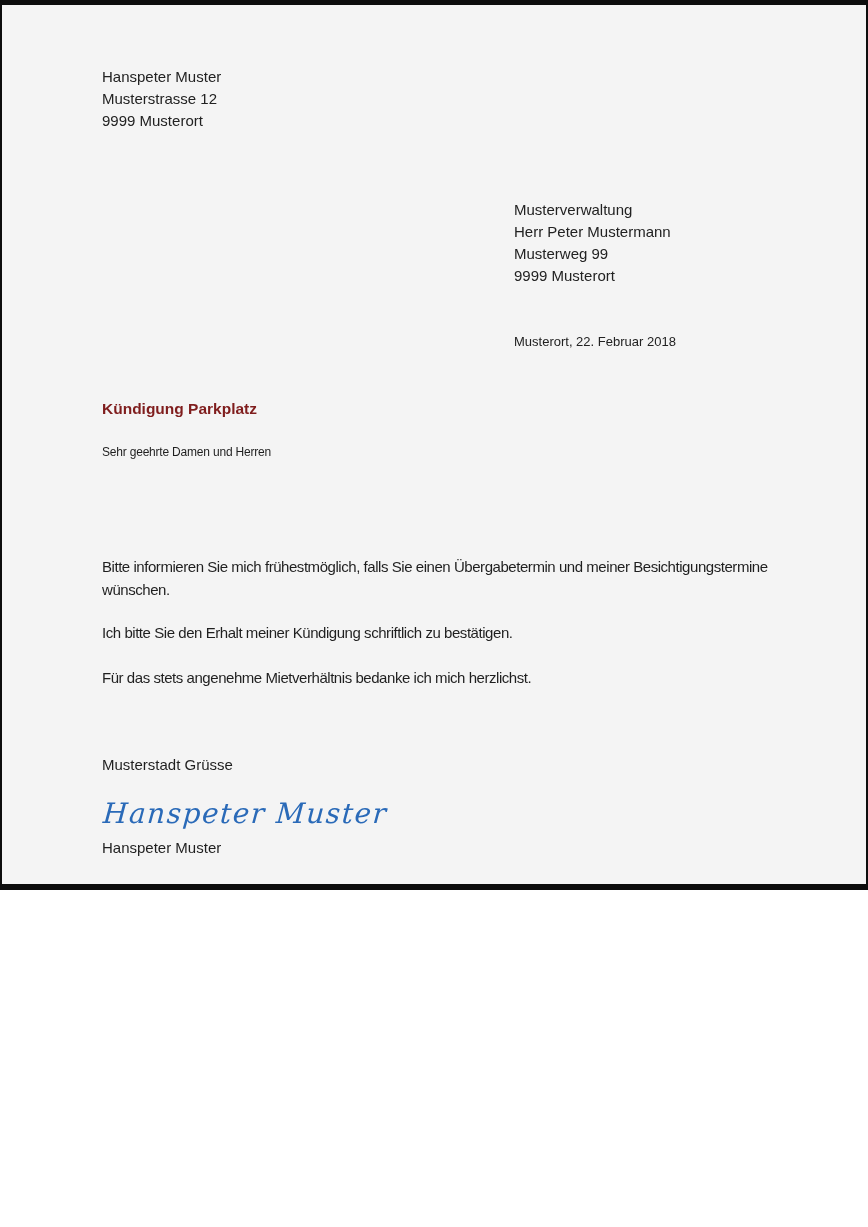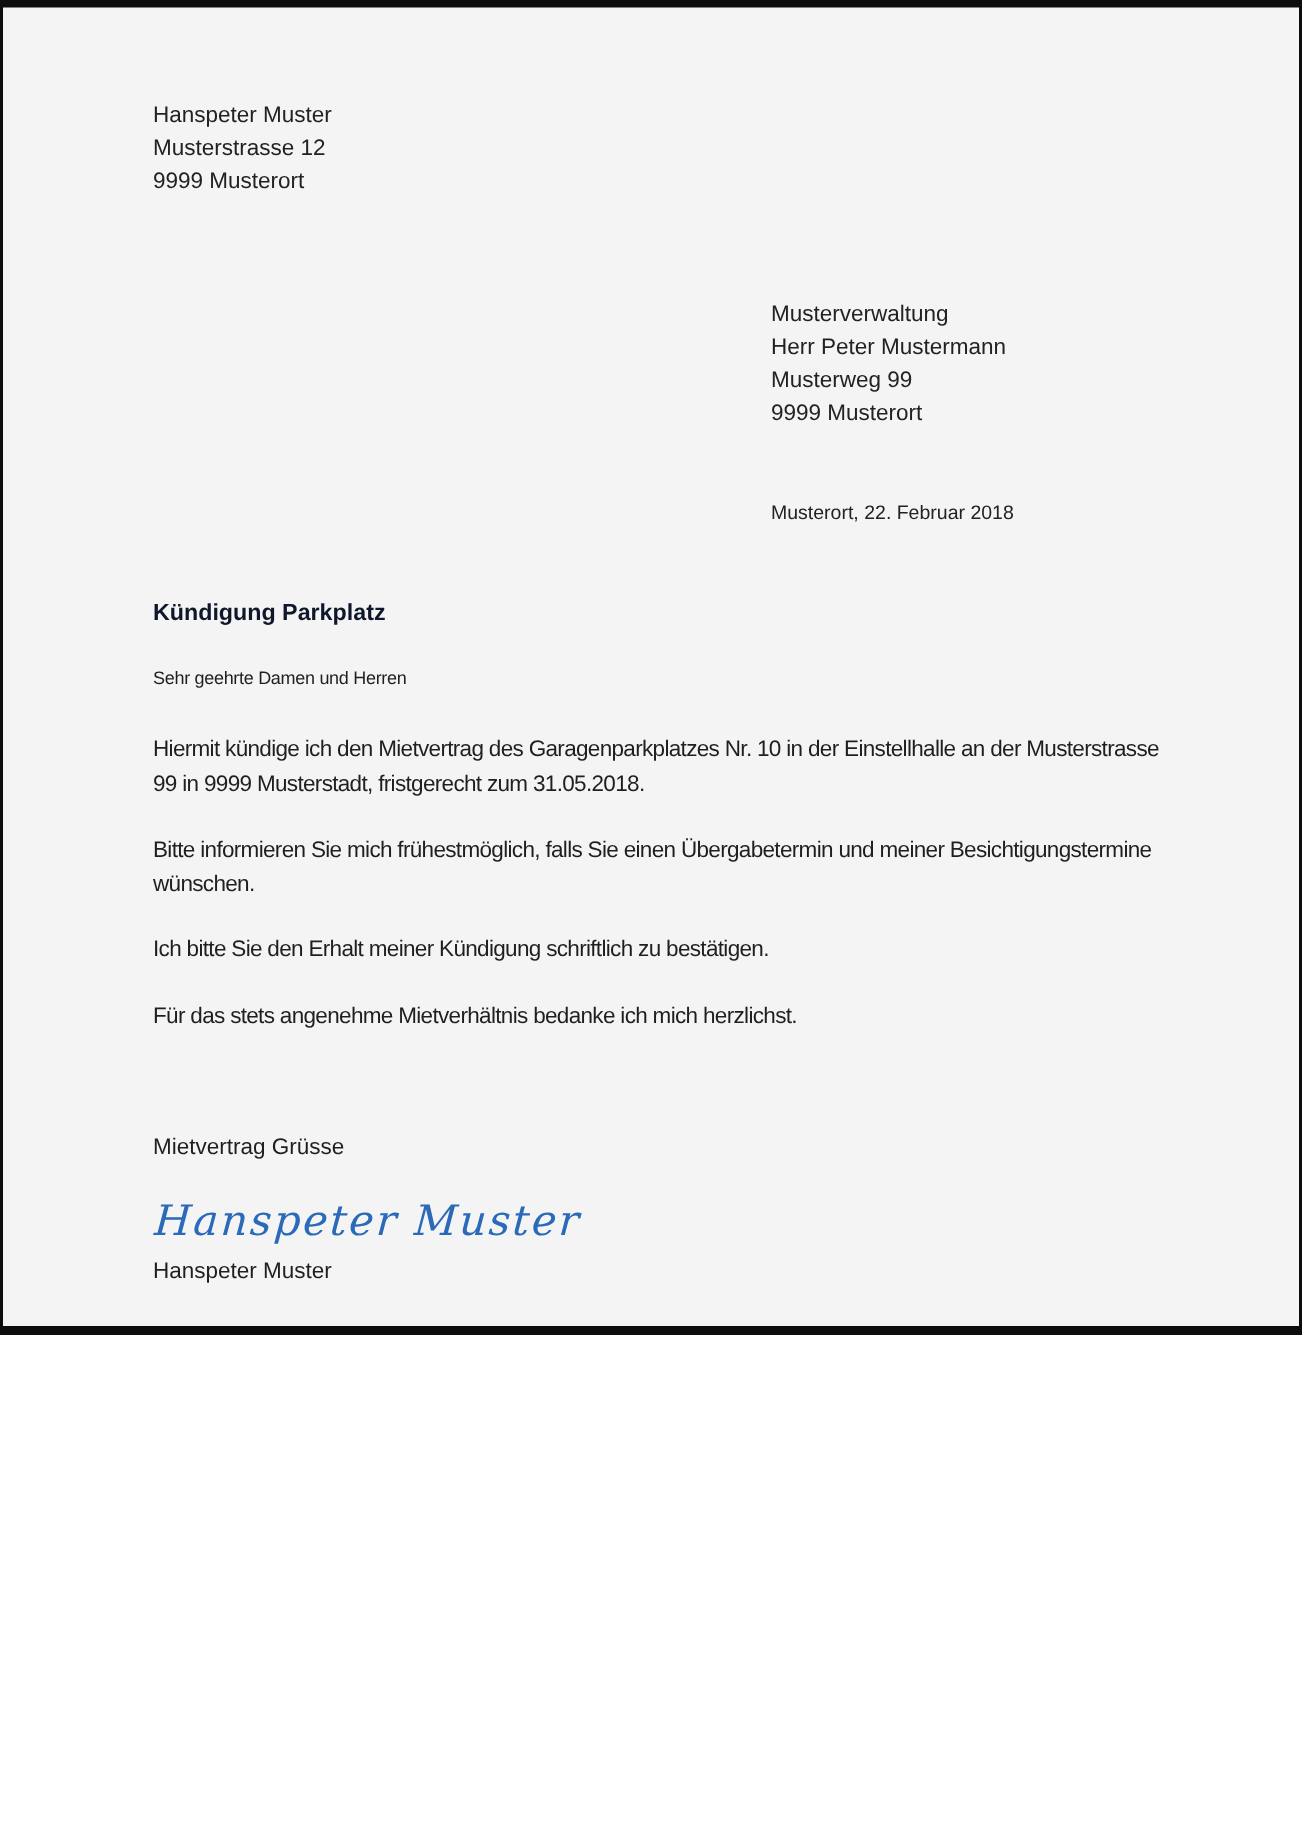--- a/index.html
+++ b/index.html
@@ -17,21 +17,21 @@
     border-left: 2px solid #0d0d0d;
     border-right: 2px solid #0d0d0d;
     overflow: hidden;
     color: #1f1f1f;
   }
   .abs { position: absolute; }
   .addr-block { font-size: 15px; line-height: 22px; color: #222; }
   .sender-block { left: 100px; top: 61px; }
   .recipient-block { left: 512px; top: 194px; }
   .date-line { left: 512px; top: 329px; font-size: 13px; color: #222; }
-  .subject { left: 100px; top: 395px; font-size: 15.5px; font-weight: bold; color: #0f172a; }
+  .subject { left: 100px; top: 395px; font-size: 15.5px; font-weight: bold; color: #7f1d1d; }
   .salutation { left: 100px; top: 440px; font-size: 12px; letter-spacing: -0.2px; }
   .para {
     left: 100px; width: 676px;
     font-size: 15px; line-height: 22.5px;
     letter-spacing: -0.45px;
     color: #1f1f1f;
   }
   .para-1 { top: 484px; }
   .para-2 { top: 551px; }
   .para-3 { top: 617px; }
@@ -72,26 +72,25 @@
     <div>Musterweg 99</div>
     <div>9999 Musterort</div>
   </div>
 
   <div class="abs date-line">Musterort, 22. Februar 2018</div>
 
   <div class="abs subject">Kündigung Parkplatz</div>
 
   <div class="abs salutation">Sehr geehrte Damen und Herren</div>
 
-  <div class="abs para para-1">Hiermit kündige ich den Mietvertrag des Garagenparkplatzes Nr. 10 in der Einstellhalle an der Musterstrasse 99 in 9999 Musterstadt, fristgerecht zum 31.05.2018.</div>
   <div class="abs para para-2">Bitte informieren Sie mich frühestmöglich, falls Sie einen Übergabetermin und meiner Besichtigungstermine wünschen.</div>
   <div class="abs para para-4">Für das stets angenehme Mietverhältnis bedanke ich mich herzlichst.</div>
   <div class="abs para para-3">Ich bitte Sie den Erhalt meiner Kündigung schriftlich zu bestätigen.</div>
 
-  <div class="abs closing">Mietvertrag Grüsse</div>
+  <div class="abs closing">Musterstadt Grüsse</div>
 
   <div class="abs signature" style="color: rgb(42, 106, 184);">Hanspeter Muster</div>
 
   <div class="abs signer-name">Hanspeter Muster</div>
 
   <div class="abs watermark">blog</div>
 
 </div>
 
 </body></html>

